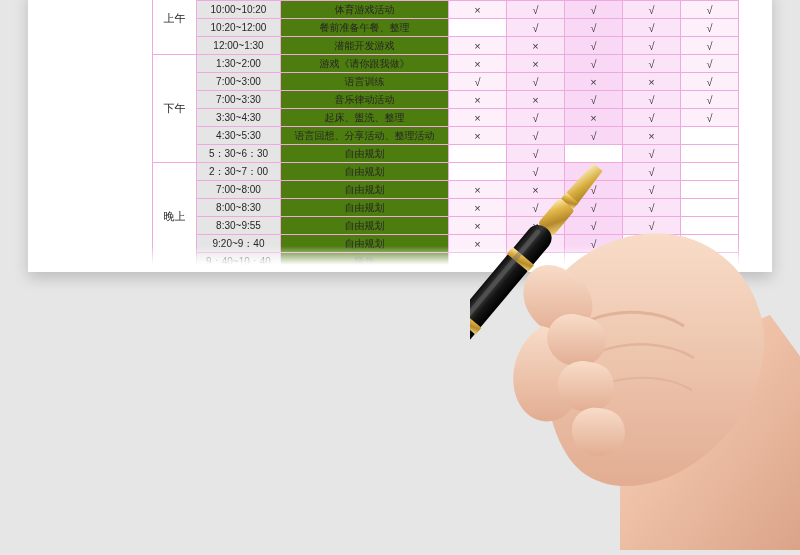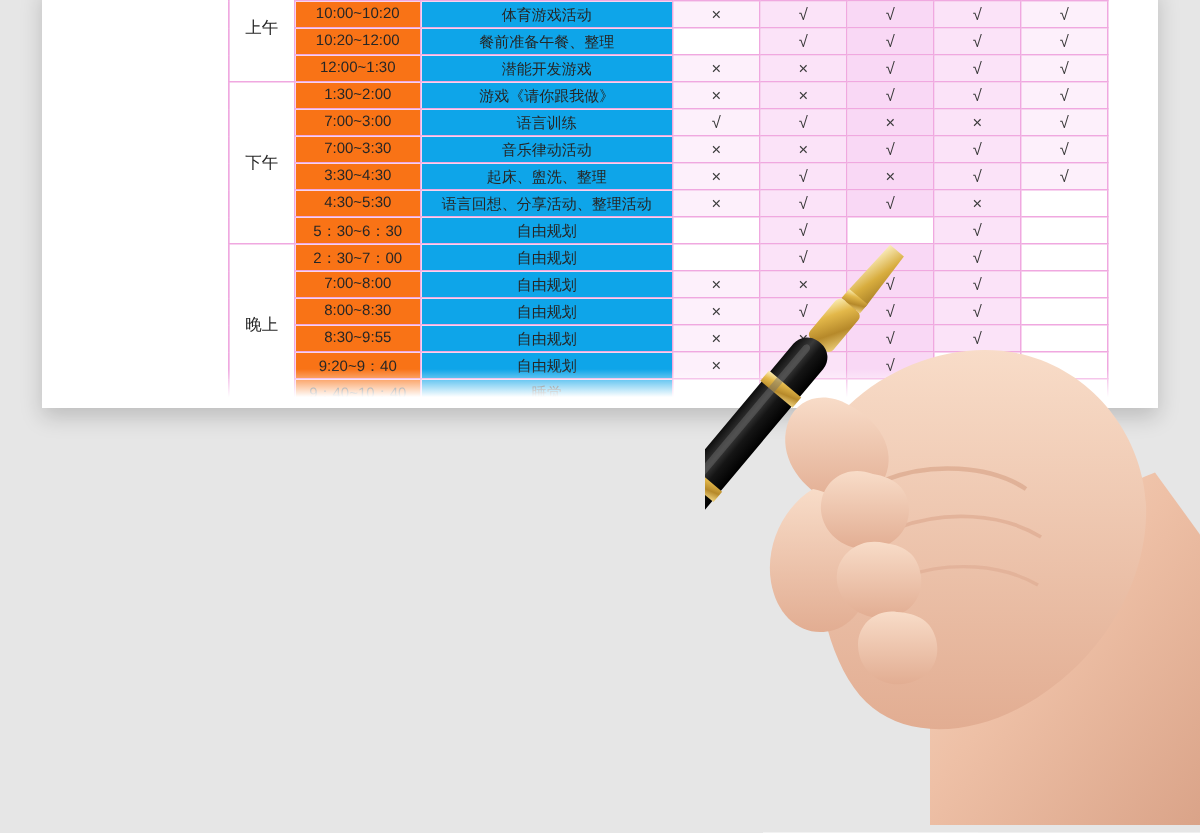--- a/index.html
+++ b/index.html
@@ -70,24 +70,24 @@
   .col-period { width: 44px; }
   .col-time   { width: 84px; }
   .col-act    { width: 168px; }
   .col-day    { width: 58px; }
 
   td.period {
     background: #ffffff;
     font-size: 11px;
   }
   td.time {
-    background: #f97316;
+    background: #e5e5e5;
   }
   td.act {
-    background: #0ea5e9;
+    background: #4d7c0f;
     font-size: 10px;
   }
   td.mark {
     font-size: 11px;
     color: #3a3a3a;
   }
   
   td.day-a { background: #fdf0fb; }
   td.day-b { background: #fbe3f8; }
   td.day-c { background: #f9d8f5; }

